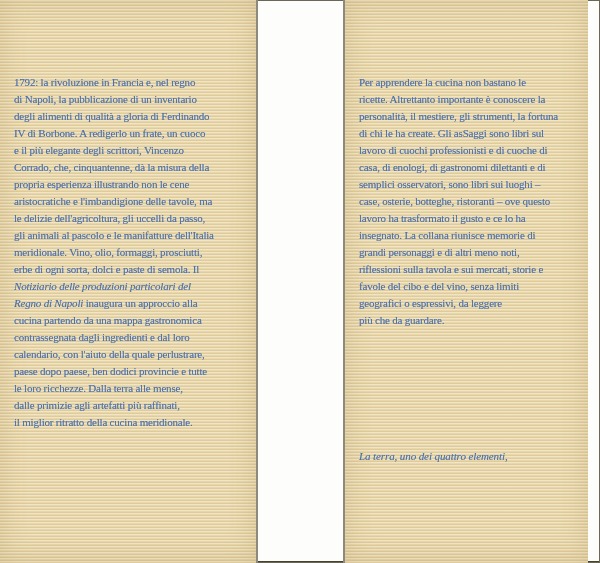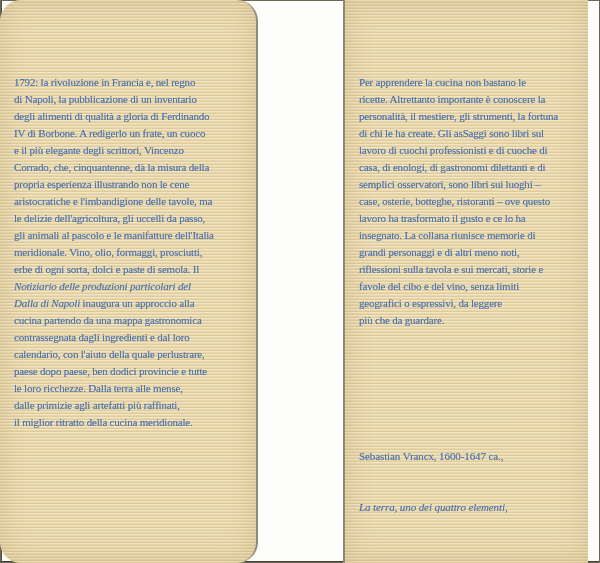--- a/index.html
+++ b/index.html
@@ -20,21 +20,21 @@
     background-color: #e9d7a9;
     background-image: repeating-linear-gradient(
       to bottom,
       rgba(255,255,255,0.35) 0px, rgba(255,255,255,0.35) 1px,
       rgba(255,255,255,0.0) 1px, rgba(255,255,255,0.0) 2px,
       rgba(146,115,56,0.12) 2px, rgba(146,115,56,0.12) 3px
     );
     box-shadow: inset 0 0 28px rgba(140,105,45,0.20);
     overflow: hidden;
   }
-  .flap-left  { left: 0; width: 256px; border-right: 2px solid #8e8a7b; border-radius: 21px; }
+  .flap-left  { left: 0; width: 256px; border-right: 2px solid #8e8a7b; }
   .flap-right { left: 343px; right: 12px; border-left: 2px solid #8e8a7b; }
   .flap-text {
     position: absolute;
     left: 14px;
     top: 74px;
     width: 240px;
     font-size: 11px;
     line-height: 17px;
     letter-spacing: -0.2px;
     color: #4a70ad;
@@ -67,21 +67,21 @@
 IV di Borbone. A redigerlo un frate, un cuoco
 e il più elegante degli scrittori, Vincenzo
 Corrado, che, cinquantenne, dà la misura della
 propria esperienza illustrando non le cene
 aristocratiche e l'imbandigione delle tavole, ma
 le delizie dell'agricoltura, gli uccelli da passo,
 gli animali al pascolo e le manifatture dell'Italia
 meridionale. Vino, olio, formaggi, prosciutti,
 erbe di ogni sorta, dolci e paste di semola. Il
 </span><span class="italic">Notiziario delle produzioni particolari del
-Dalla di Napoli</span><span> inaugura un approccio alla
+Regno di Napoli</span><span> inaugura un approccio alla
 cucina partendo da una mappa gastronomica
 contrassegnata dagli ingredienti e dal loro
 calendario, con l'aiuto della quale perlustrare,
 paese dopo paese, ben dodici provincie e tutte
 le loro ricchezze. Dalla terra alle mense,
 dalle primizie agli artefatti più raffinati,
 il miglior ritratto della cucina meridionale.</span></div>
   </div>
 
   <div class="flap flap-right">
@@ -94,19 +94,18 @@
 semplici osservatori, sono libri sui luoghi –
 case, osterie, botteghe, ristoranti – ove questo
 lavoro ha trasformato il gusto e ce lo ha
 insegnato. La collana riunisce memorie di
 grandi personaggi e di altri meno noti,
 riflessioni sulla tavola e sui mercati, storie e
 favole del cibo e del vino, senza limiti
 geografici o espressivi, da leggere
 più che da guardare.</span></div>
     <div class="credit-block">
-      <div>Sebastian Vrancx, 1600-1647 ca.,</div>
       <div class="italic">La terra, uno dei quattro elementi,</div>
       
     </div>
   </div>
 
 </div>
 
 </body></html>

